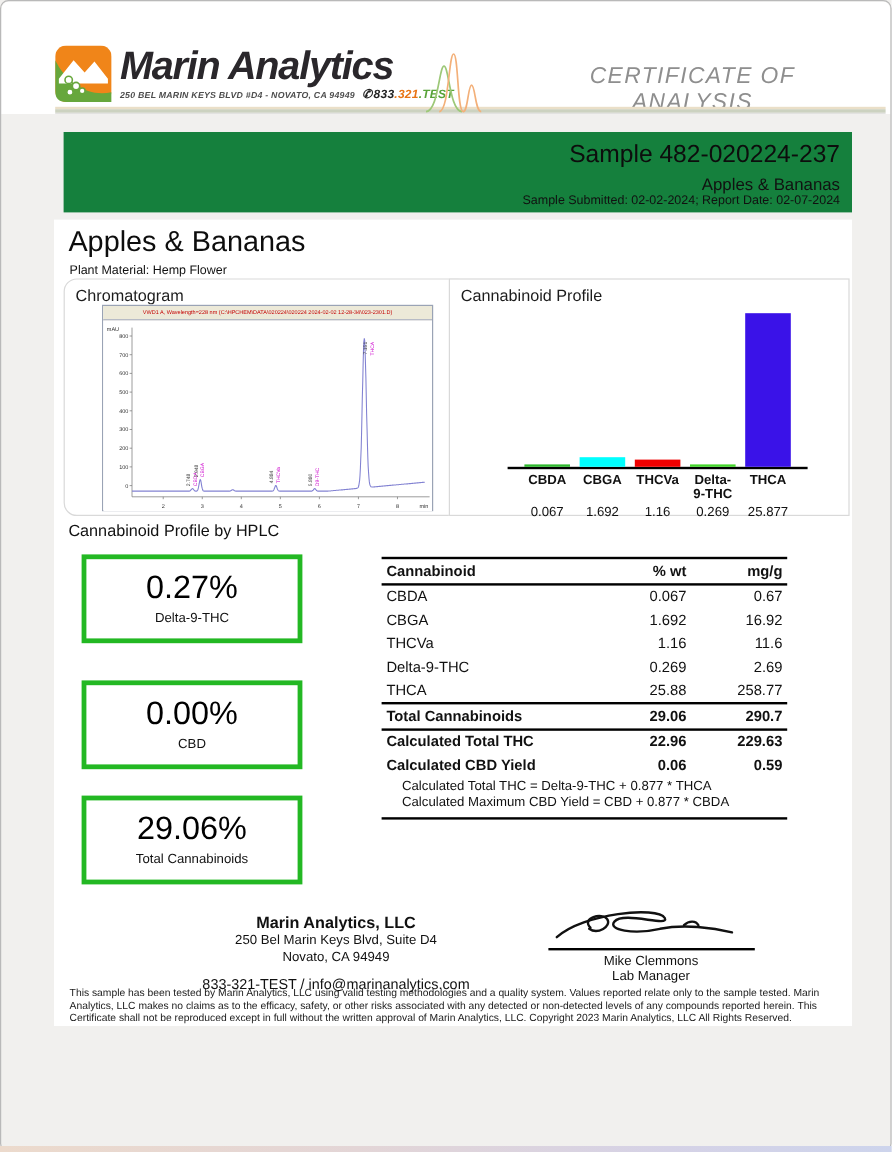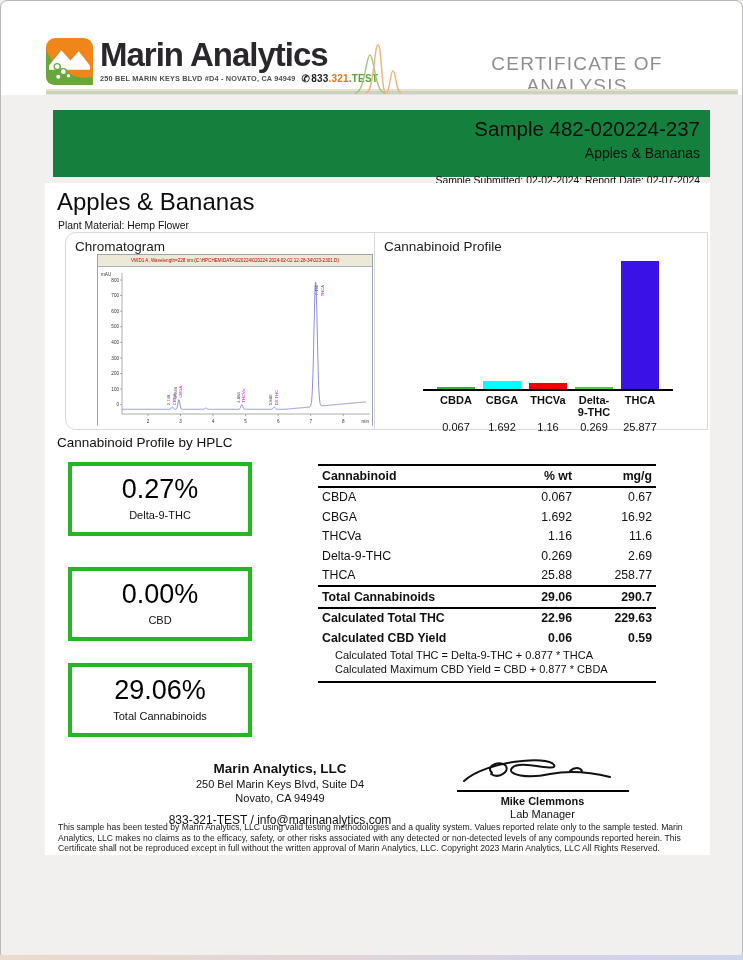--- a/index.html
+++ b/index.html
@@ -4,48 +4,48 @@
 <style>
   html,body{margin:0;padding:0;}
   body{
     width:743px;height:960px;position:relative;overflow:hidden;
     background:#f1f0ee;
     font-family:"Liberation Sans", sans-serif;
     color:#111;
   }
   .win-frame{position:absolute;inset:0;border:1px solid #b9b9b9;border-radius:7px;pointer-events:none;z-index:50;}
   
-  .header{position:absolute;left:1px;top:1px;right:1px;height:94px;background:#ffffff;border-radius:7px 7px 0 0;}
+  .header{position:absolute;left:1px;top:1px;right:1px;height:94px;background:#ffffff;border-radius:7px 7px 0 0;font-style:italic;}
   .brand-row{position:absolute;left:45px;top:37px;display:flex;align-items:flex-start;}
   .logo-icon{width:47px;height:47px;margin-right:7px;flex:0 0 auto;}
   .brand-text-col{display:flex;flex-direction:column;}
   .brand-name{font-size:33px;font-weight:700;color:#2a272b;letter-spacing:-1px;line-height:34px;}
   .brand-sub{display:flex;align-items:center;margin-top:1px;}
   .brand-address{font-size:7.3px;font-weight:700;color:#4d4d4d;letter-spacing:.2px;}
   .brand-phone{font-size:10px;font-weight:700;margin-left:6px;letter-spacing:.2px;}
   .phone-glyph{font-size:10px;color:#222;margin-right:1px;}
   .ph-dark{color:#222;} .ph-orange{color:#e87413;margin-top:44px;} .ph-green{color:#58a339;}
   .peaks-graphic{position:absolute;left:352px;top:40px;width:50px;height:54px;z-index:5;}
   .cert-title{position:absolute;right:40px;top:52px;width:250px;text-align:center;
     font-size:19px;color:#8e8e8e;letter-spacing:1.2px;font-weight:400;}
   .header-divider{position:absolute;left:45px;right:4px;top:88px;z-index:2;}
   .hd1{height:2px;background:#eadfc8;}
   .hd2{height:3px;background:#ccd2c0;}
   .hd3{height:1px;background:#e2e2e0;}
   
   .sample-card{position:absolute;left:53px;top:110px;width:657px;height:67px;background:#15803d;text-align:right;box-sizing:border-box;padding:7px 10px 0 0;}
   .sample-id{font-size:20.5px;color:#0d0d0d;}
   .sample-name{font-size:14px;margin-top:4px;}
-  .sample-dates{font-size:10.4px;margin-top:14px;}
+  .sample-dates{font-size:10.4px;margin-top:1px;}
   
   .main-card{position:absolute;left:45px;top:183px;width:665px;height:672px;background:#fff;}
   .product-title{position:absolute;left:12px;top:5px;font-size:24px;color:#0d0d0d;}
   .product-material{position:absolute;left:13px;top:37px;font-size:10.4px;}
   .panel{position:absolute;top:49px;height:198px;border:1px solid #d9d9d9;box-sizing:border-box;background:#fff;}
-  .panel-left{left:20px;width:339px;border-radius:11px;}
+  .panel-left{left:8px;width:339px;border-radius:11px;}
   .panel-right{left:329px;width:334px;}
   .panel-title{position:absolute;left:9px;top:6px;font-size:13.5px;color:#1c1c1c;}
   
   .chromo-wrap{position:absolute;left:31px;top:21px;width:276px;height:172px;border:1px solid #9aa3b5;box-sizing:border-box;background:#fff;}
   .chromo-titlebar{height:11px;background:#ece9d8;border-bottom:1px solid #aab0c0;font-size:4.6px;color:#c40000;text-align:center;line-height:11px;overflow:hidden;white-space:nowrap;}
   .chromo-svg-holder{width:274px;height:159px;}
   
   .barchart{position:absolute;left:48px;top:24px;width:250px;}
   .bars-plot{display:flex;align-items:flex-end;justify-content:center;gap:8px;height:132px;border-bottom:2px solid #000;padding:0 5px;}
   .bar{width:38px;}
@@ -69,21 +69,21 @@
   .t-note{font-size:11px;padding:2px 4px 1px;line-height:11px;margin-left:13px;}
   .t-endline{border-bottom:2px solid #000;height:2px;margin-top:3px;}
   
   .footer-left{position:absolute;left:70px;top:578px;width:330px;text-align:center;}
   .f-company{font-size:13.5px;font-weight:700;}
   .f-addr{font-size:11px;margin-top:2px;}
   .f-contact{font-size:12px;margin-top:9px;}
   .sig-block{position:absolute;left:405px;top:570px;width:185px;text-align:center;}
   .sig-svg{width:170px;height:36px;display:block;margin:0 auto;}
   .sig-line{width:172px;height:2px;background:#000;margin:1px auto 3px;}
-  .sig-name{font-size:11px;font-weight:700;}
+  .sig-name{font-size:11px;font-weight:400;}
   .sig-title{font-size:11px;margin-top:1px;}
   .disclaimer{position:absolute;left:13px;top:639px;width:646px;font-size:8.6px;line-height:10.5px;color:#1a1a1a;}
   .bottom-strip{position:absolute;left:0;right:0;bottom:0;height:5px;
     background:linear-gradient(90deg,#ecdacc 0%,#e3d5d6 40%,#d5d2e6 75%,#cdd4ec 100%);z-index:60;}
 </style>
 </head>
 <body>
 
 <div class="win-frame"></div>
 

